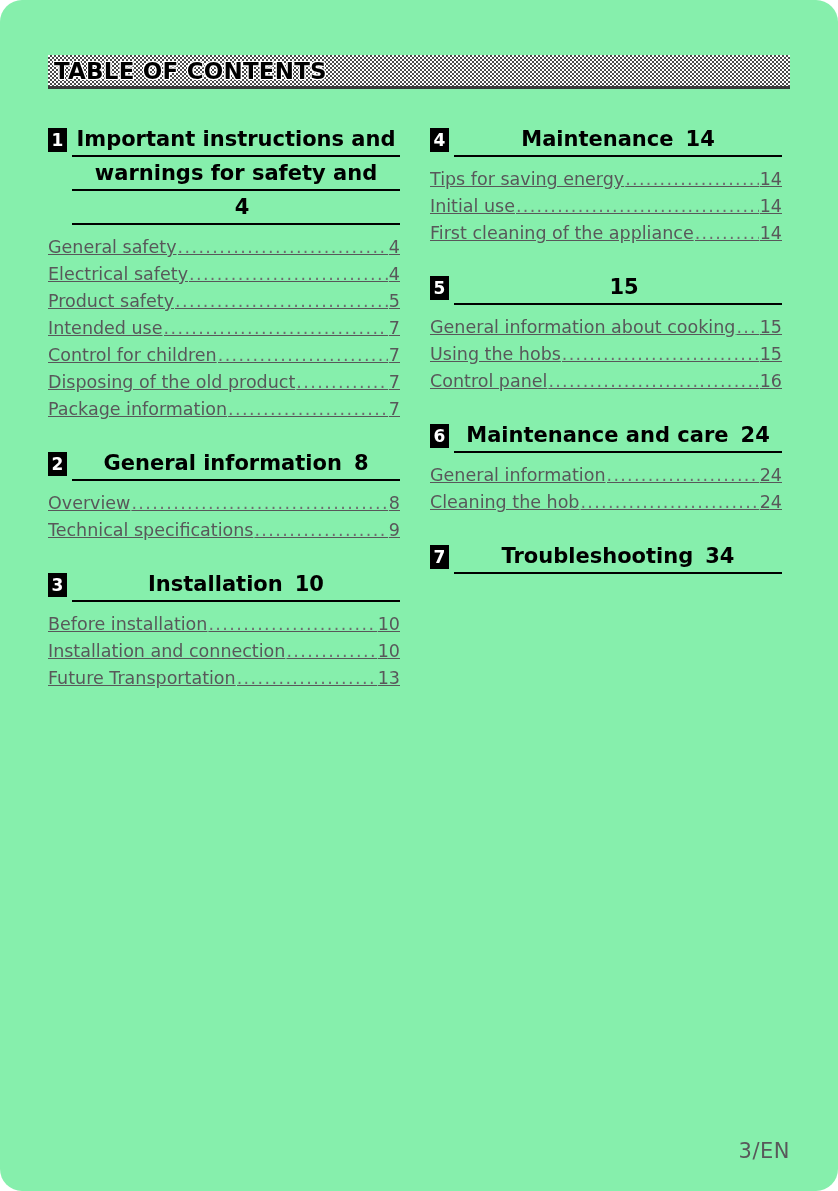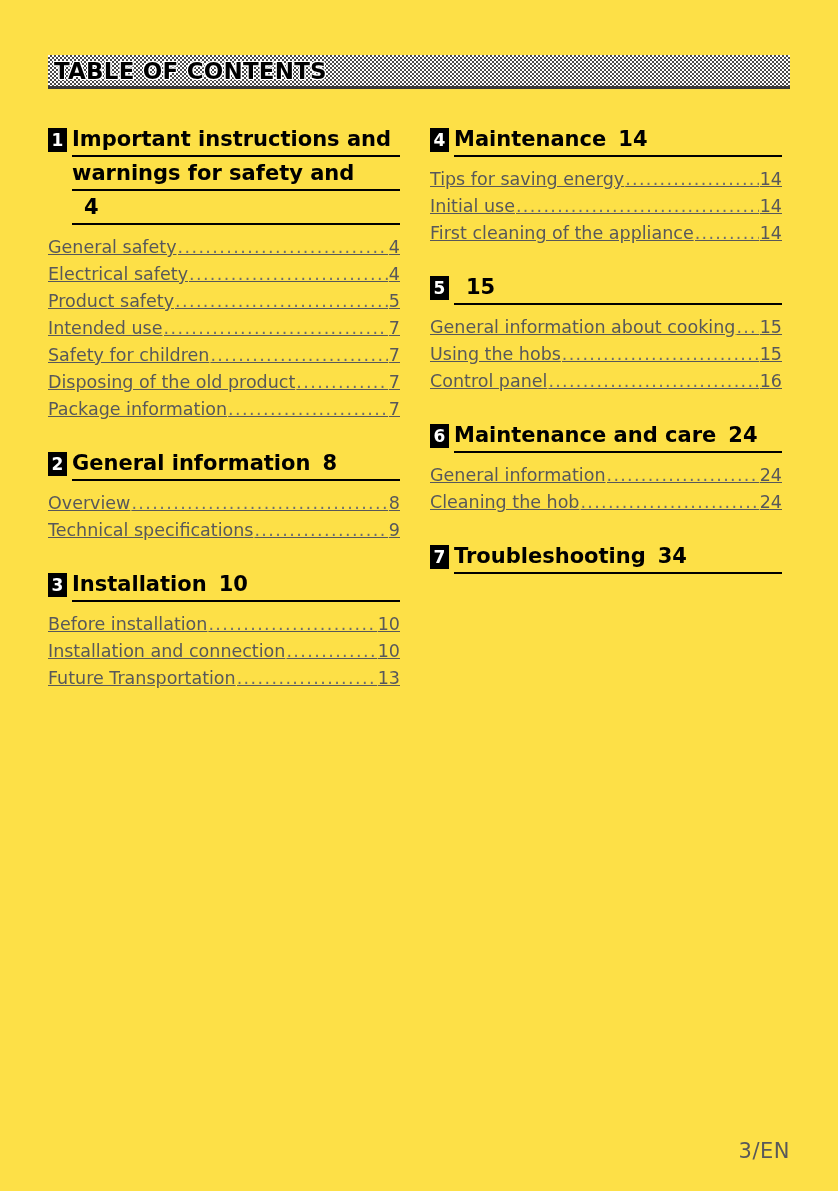--- a/index.html
+++ b/index.html
@@ -11,21 +11,22 @@
     width: 838px;
     height: 1191px;
     position: relative;
     font-family: "DejaVu Sans", "Liberation Sans", sans-serif;
     overflow: hidden;
   }
 
   .page {
     position: absolute;
     inset: 0;
-    background: #fde047;
+    background: #86efac;
+    border-radius: 22px;
   }
 
   
   .toc-header {
     position: absolute;
     left: 48px;
     top: 55px;
     width: 742px;
     height: 34px;
     
@@ -95,21 +96,21 @@
     margin-right: 5px;
     font-family: "DejaVu Sans", "Liberation Sans", sans-serif;
   }
   .chapter-titleblock {
     flex: 1 1 auto;
     min-width: 0;
   }
   .chapter-line {
     display: flex;
     align-items: baseline;
-    justify-content: flex-start;
+    justify-content: center;
     border-bottom: 2.5px solid #000;
     padding-bottom: 1px;
     white-space: nowrap;
   }
   .chapter-line + .chapter-line {
     margin-top: 2px;
   }
   .chapter-text {
     font-size: 21px;
     font-weight: bold;
@@ -206,21 +207,21 @@
               <span class="entry-text">Product safety</span>
               <span class="entry-dots">...................................................................................................</span>
               <span class="entry-page">5</span>
             </div>
             <div class="entry">
               <span class="entry-text">Intended use</span>
               <span class="entry-dots">...................................................................................................</span>
               <span class="entry-page">7</span>
             </div>
             <div class="entry">
-              <span class="entry-text">Safety for children</span>
+              <span class="entry-text">Control for children</span>
               <span class="entry-dots">...................................................................................................</span>
               <span class="entry-page">7</span>
             </div>
             <div class="entry">
               <span class="entry-text">Disposing of the old product</span>
               <span class="entry-dots">...................................................................................................</span>
               <span class="entry-page">7</span>
             </div>
             <div class="entry">
               <span class="entry-text">Package information</span>

